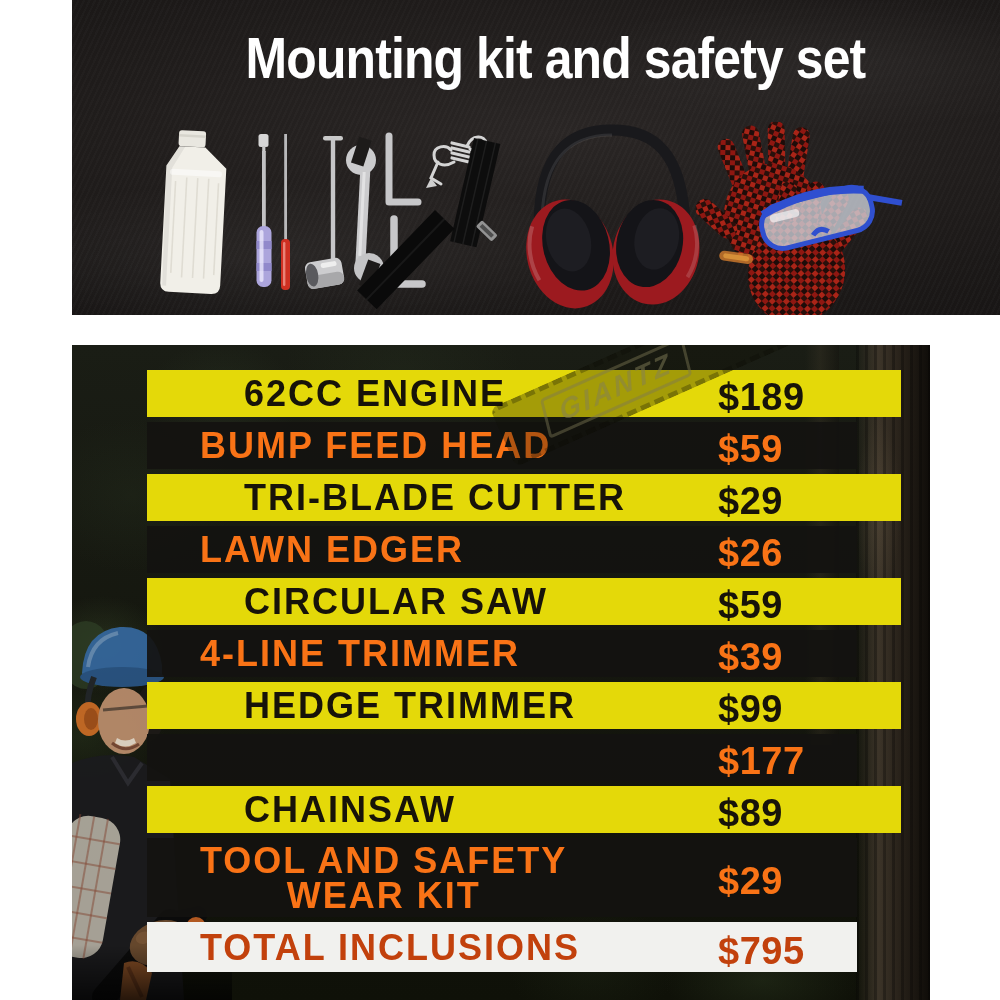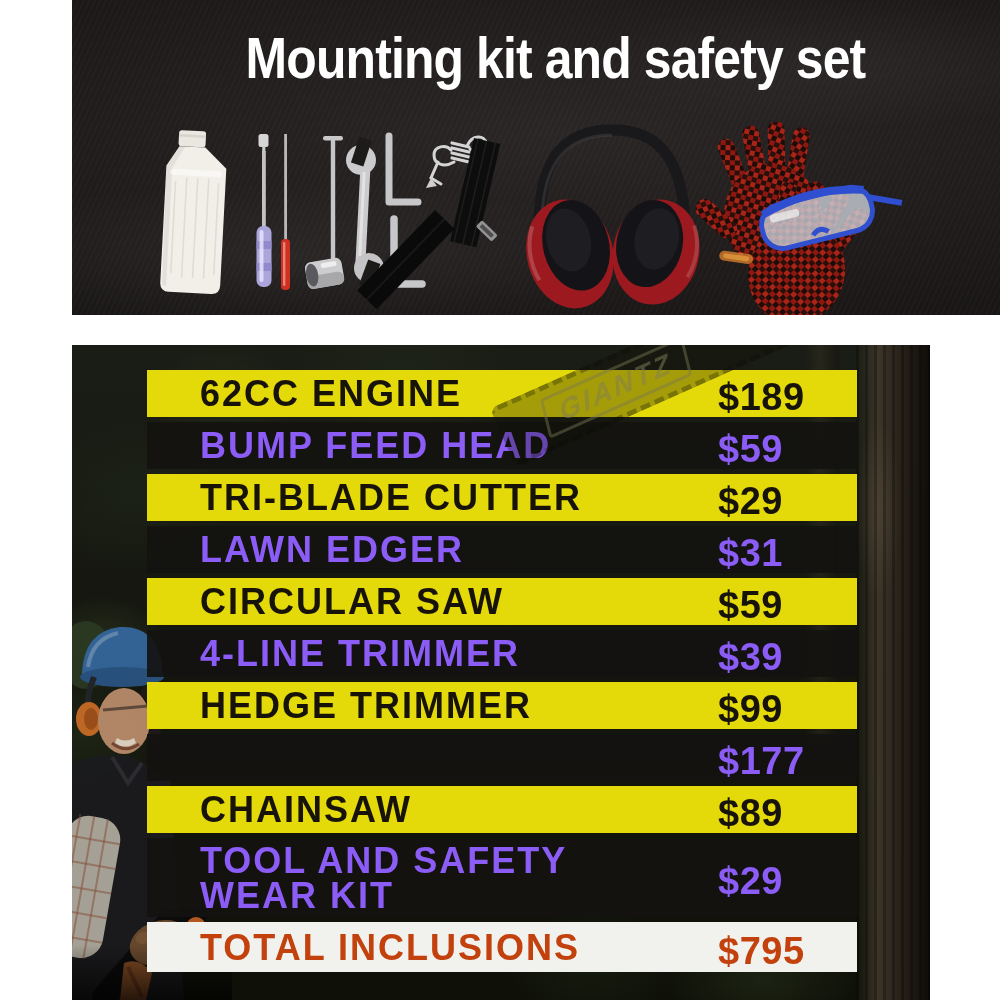--- a/index.html
+++ b/index.html
@@ -49,22 +49,22 @@
     border-radius:8px;display:flex;align-items:center;}
   .saw-brand-box{margin-left:46px;border:3px solid rgba(125,120,85,0.45);border-radius:4px;
     padding:1px 14px;transform:skewX(-10deg);color:rgba(130,125,88,0.50);
     font-size:28px;font-weight:bold;font-style:italic;letter-spacing:3px;}
 
   
   .price-row{position:absolute;left:75px;width:710px;height:47px;display:flex;align-items:center;z-index:5;}
   .price-row .label{margin-left:53px;font-weight:bold;font-size:36px;letter-spacing:2px;
     line-height:35px;white-space:pre-line;}
   .price-row .price{position:absolute;left:571px;font-weight:bold;font-size:38px;letter-spacing:0.5px;margin-top:8px;}
-  .price-row.yellow{background:#e4d909;color:#171309;}
-  .price-row.dark{background:rgba(19,18,16,0.92);color:#8b5cf6;}
+  .price-row.yellow{background:#e4d909;color:#171309;padding-left:44px;}
+  .price-row.dark{background:rgba(19,18,16,0.92);color:#f97316;text-align:center;}
   .price-row.total{background:#f1f1ee;color:#c2410c;}
 </style>
 </head>
 <body>
 
 <div class="stage">
 
   <div class="top-banner">
     <div class="banner-title">Mounting kit and safety set</div>
 
@@ -283,21 +283,21 @@
     <div class="price-row dark" style="top:77px">
       <span class="label">BUMP FEED HEAD</span>
       <span class="price">$59</span>
     </div>
     <div class="price-row yellow" style="top:129px">
       <span class="label">TRI-BLADE CUTTER</span>
       <span class="price">$29</span>
     </div>
     <div class="price-row dark" style="top:181px">
       <span class="label">LAWN EDGER</span>
-      <span class="price">$31</span>
+      <span class="price">$26</span>
     </div>
     <div class="price-row yellow" style="top:233px">
       <span class="label">CIRCULAR SAW</span>
       <span class="price">$59</span>
     </div>
     <div class="price-row dark" style="top:285px">
       <span class="label">4-LINE TRIMMER</span>
       <span class="price">$39</span>
     </div>
     <div class="price-row yellow" style="top:337px">

